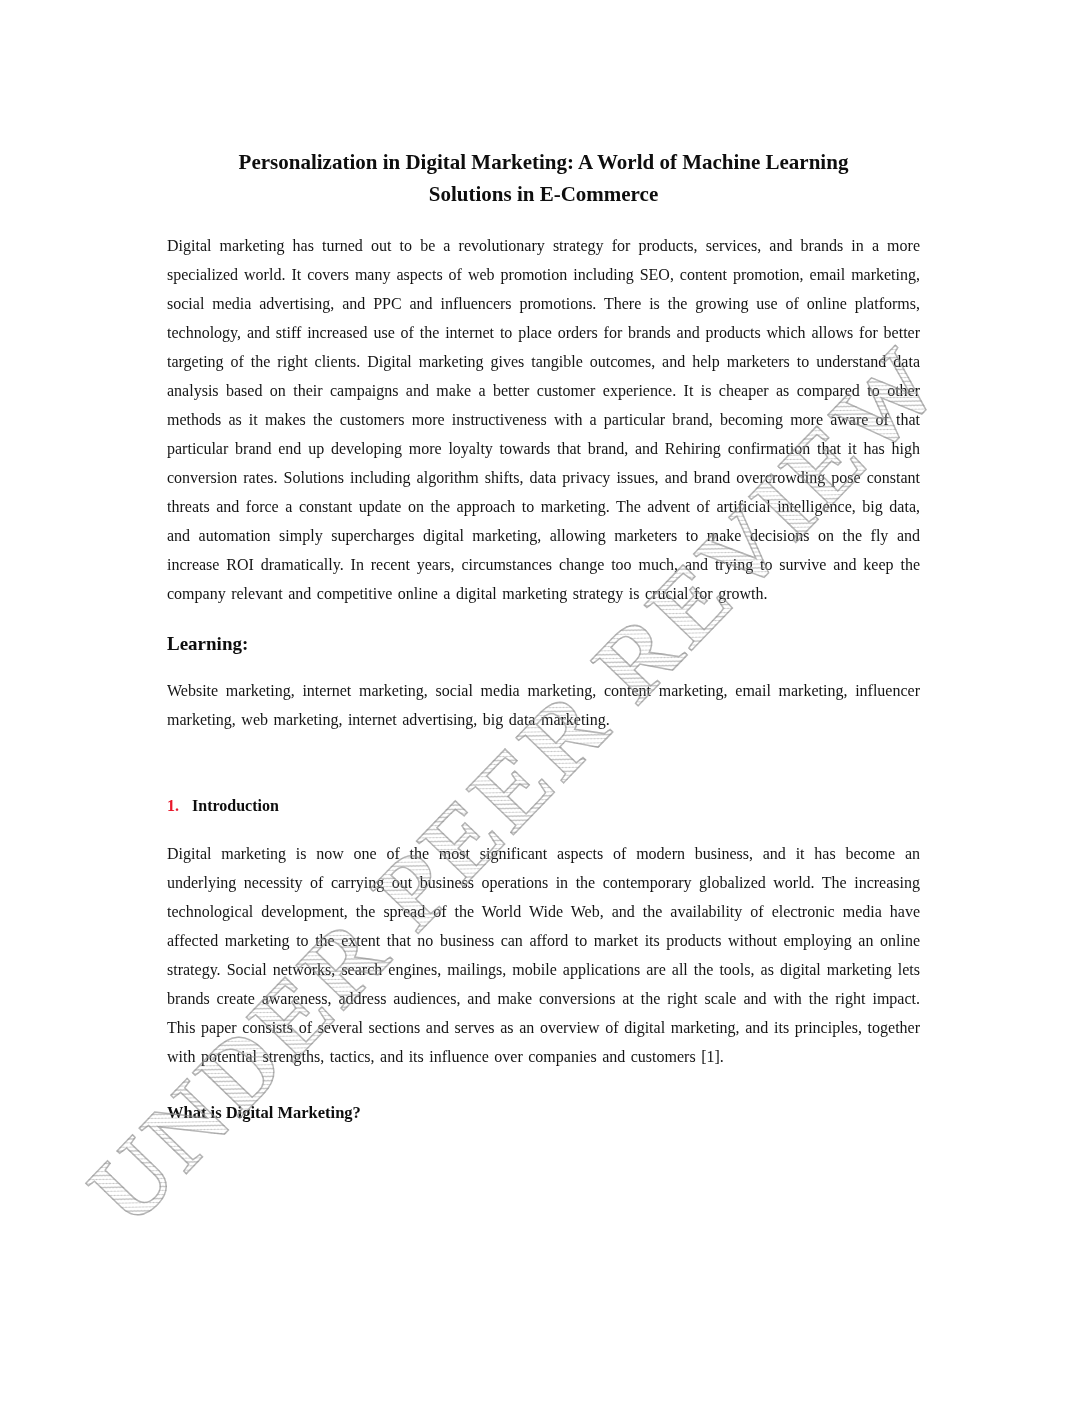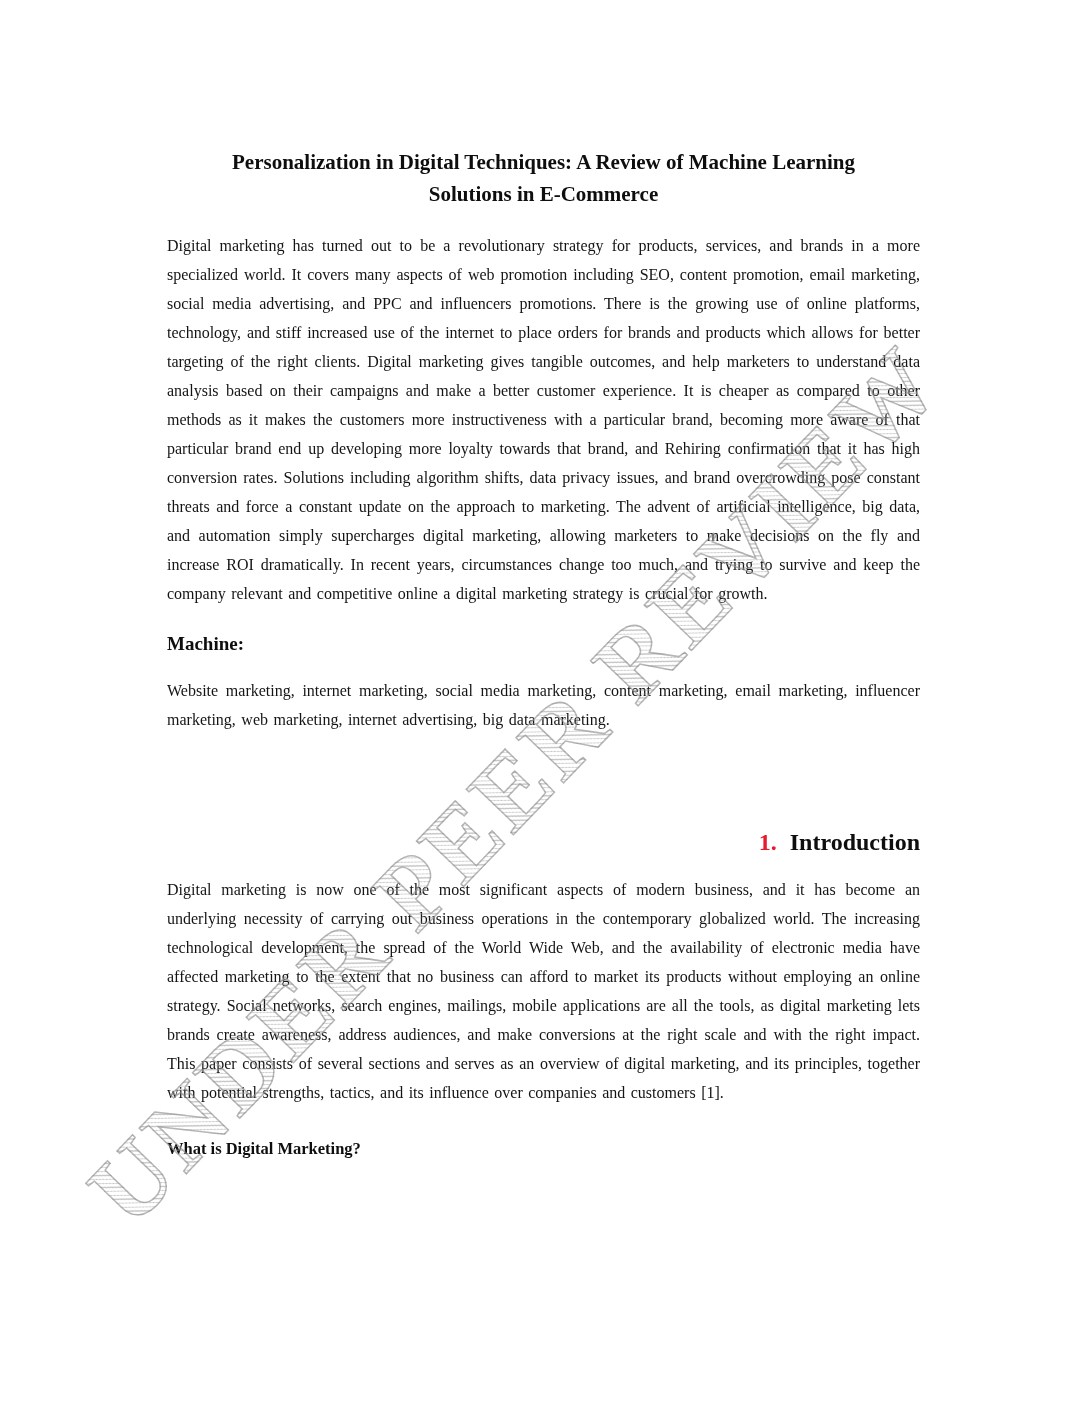--- a/index.html
+++ b/index.html
@@ -27,21 +27,21 @@
     color: #0e0e0e;
   }
   .section-heading {
     margin-top: 90px;
     font-weight: bold;
     font-size: 19px;
     line-height: 24px;
     color: #0e0e0e;
   }
   .heading-tight { margin-top: 24px; }
-  .heading-intro { margin-top: 96px; font-size: 24px; text-align: right; }
+  .heading-intro { margin-top: 60px; font-size: 16px; }
   .intro-number { color: #e8192c; margin-right: 13px; }
   .body-para {
     margin-top: 21px;
     font-size: 16px;
     line-height: 29px;
     text-align: justify;
     word-spacing: 1.5px;
   }
   .body-para.keywords { margin-top: 20px; }
   .sub-heading {
@@ -75,28 +75,28 @@
 </head>
 <body>
 
 <div class="page">
 
   <div class="watermark">UNDER PEER REVIEW</div>
 
   <div class="content">
 
     <div class="paper-title">
-      <div>Personalization in Digital Techniques: A Review of Machine Learning</div>
+      <div>Personalization in Digital Marketing: A World of Machine Learning</div>
       <div>Solutions in E-Commerce</div>
     </div>
 
 
     <div class="body-para">Digital marketing has turned out to be a revolutionary strategy for products, services, and brands in a more specialized world. It covers many aspects of web promotion including SEO, content promotion, email marketing, social media advertising, and PPC and influencers promotions. There is the growing use of online platforms, technology, and stiff increased use of the internet to place orders for brands and products which allows for better targeting of the right clients. Digital marketing gives tangible outcomes, and help marketers to understand data analysis based on their campaigns and make a better customer experience. It is cheaper as compared to other methods as it makes the customers more instructiveness with a particular brand, becoming more aware of that particular brand end up developing more loyalty towards that brand, and Rehiring confirmation that it has high conversion rates. Solutions including algorithm shifts, data privacy issues, and brand overcrowding pose constant threats and force a constant update on the approach to marketing. The advent of artificial intelligence, big data, and automation simply supercharges digital marketing, allowing marketers to make decisions on the fly and increase ROI dramatically. In recent years, circumstances change too much, and trying to survive and keep the company relevant and competitive online a digital marketing strategy is crucial for growth.</div>
 
-    <div class="section-heading heading-tight">Machine:</div>
+    <div class="section-heading heading-tight">Learning:</div>
 
     <div class="body-para keywords">Website marketing, internet marketing, social media marketing, content marketing, email marketing, influencer marketing, web marketing, internet advertising, big data marketing.</div>
 
     <div class="section-heading heading-intro">
       <span class="intro-number">1.</span><span>Introduction</span>
     </div>
 
     <div class="body-para">Digital marketing is now one of the most significant aspects of modern business, and it has become an underlying necessity of carrying out business operations in the contemporary globalized world. The increasing technological development, the spread of the World Wide Web, and the availability of electronic media have affected marketing to the extent that no business can afford to market its products without employing an online strategy. Social networks, search engines, mailings, mobile applications are all the tools, as digital marketing lets brands create awareness, address audiences, and make conversions at the right scale and with the right impact. This paper consists of several sections and serves as an overview of digital marketing, and its principles, together with potential strengths, tactics, and its influence over companies and customers [1].</div>
 
     <div class="sub-heading">What is Digital Marketing?</div>

